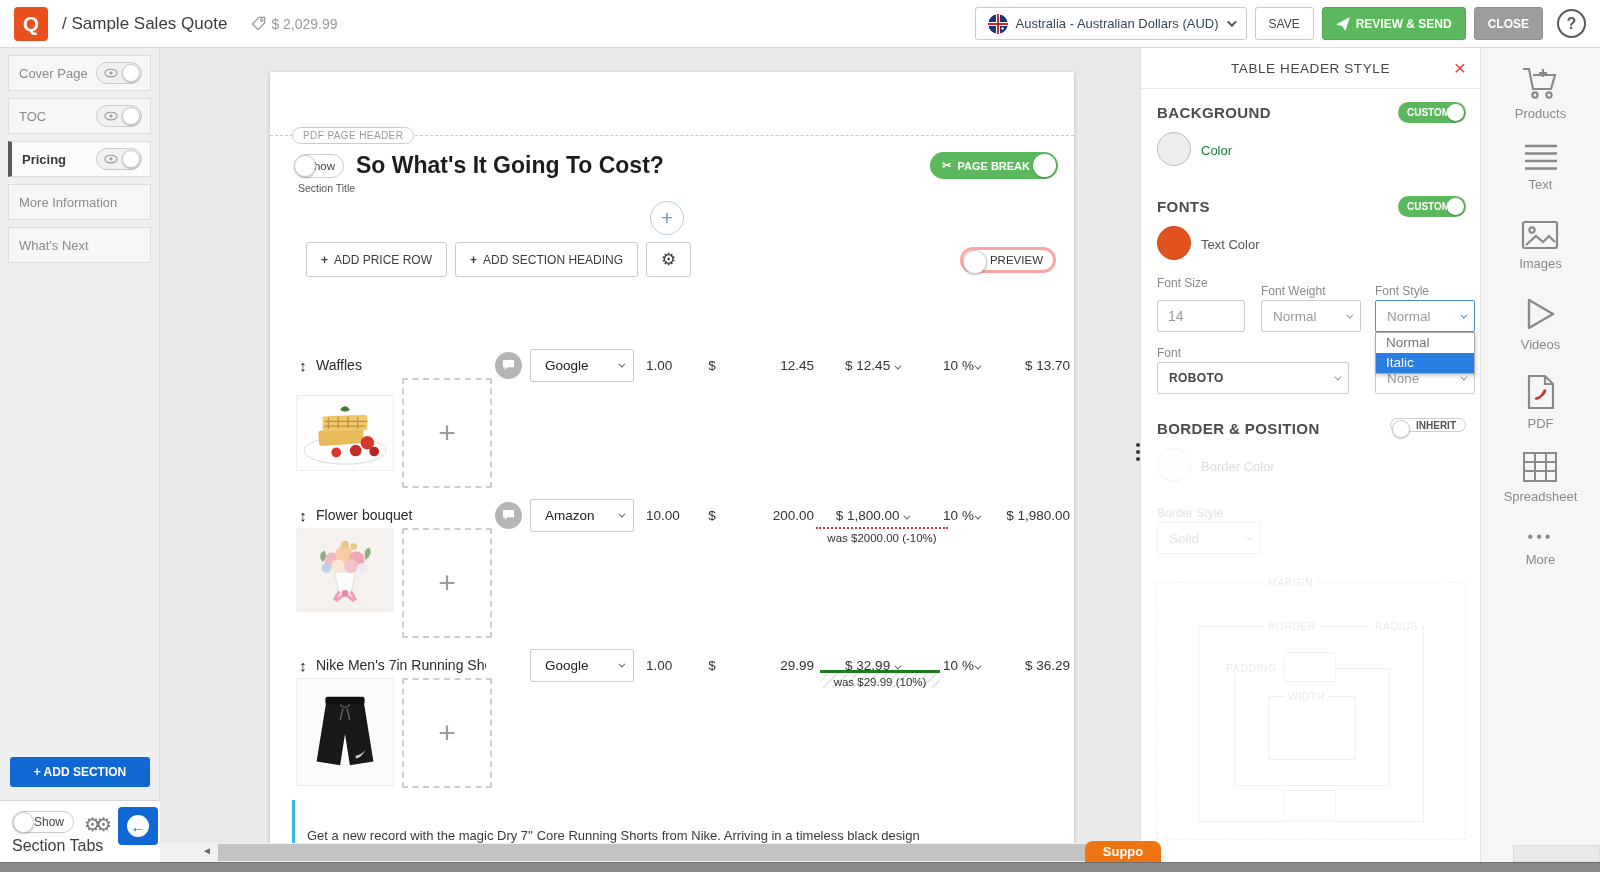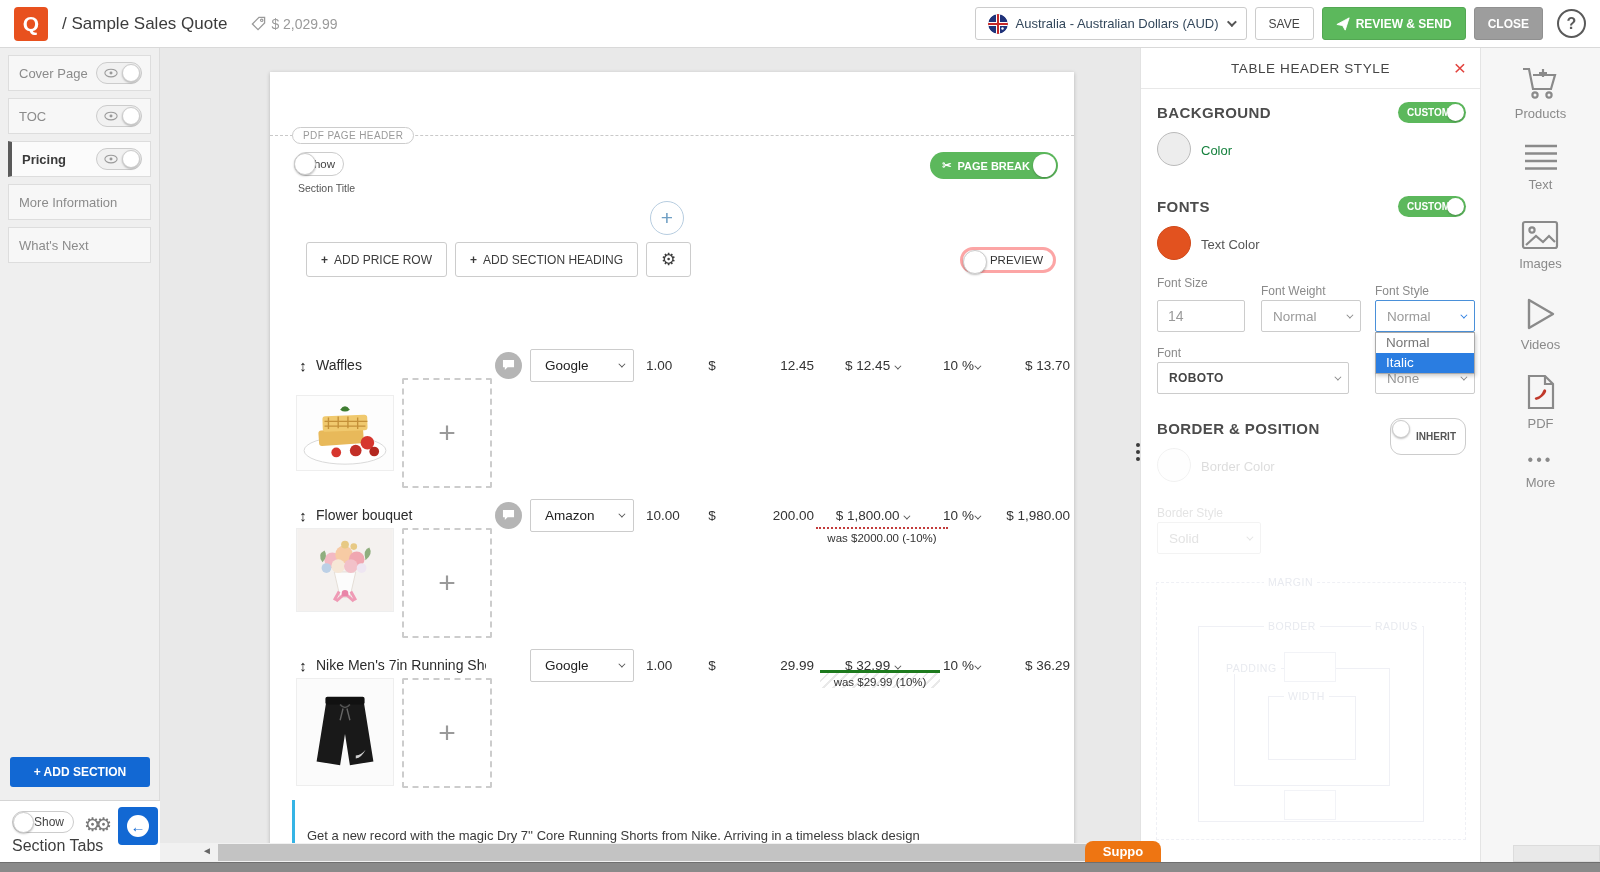--- a/index.html
+++ b/index.html
@@ -86,21 +86,21 @@
   .descblock p { position:absolute; left:12px; top:28px; font-size:13px; color:#3a3a3a; white-space:nowrap; }
 
   
   .panel { position:absolute; top:48px; left:1140px; width:340px; height:814px; background:#fff; border-left:1px solid #e2e2e2; }
   .panel-title { position:absolute; top:13px; left:0; width:100%; text-align:center; font-size:13.5px; letter-spacing:.6px; color:#454545; }
   .panel-x { position:absolute; top:9px; right:14px; color:#e2413c; font-size:21px; cursor:pointer; line-height:1; }
   .panel-hr { position:absolute; top:40px; left:0; width:100%; border-top:1px solid #e8e8e8; }
   .p-head { position:absolute; left:16px; font-size:15px; font-weight:bold; letter-spacing:.4px; color:#4c4c4c; }
   .tg-green { position:absolute; right:14px; width:68px; height:21px; background:#5cb85c; border-radius:11px; color:#fff; font-size:10px; font-weight:bold; display:flex; align-items:center; padding-left:9px; }
   .tg-green .knob { position:absolute; right:2px; top:2px; width:17px; height:17px; border:none; }
-  .tg-white { position:absolute; right:14px; width:76px; height:37px; background:#fff; border:1px solid #ccc; border-radius:11px; color:#555; font-size:10px; font-weight:bold; display:flex; align-items:center; justify-content:flex-end; padding-right:9px; }
+  .tg-white { position:absolute; right:14px; width:76px; height:14px; background:#fff; border:1px solid #ccc; border-radius:11px; color:#555; font-size:10px; font-weight:bold; display:flex; align-items:center; justify-content:flex-end; padding-right:9px; }
   .tg-white .knob { position:absolute; left:1px; top:1px; width:18px; height:18px; }
   .swatch { position:absolute; left:16px; width:34px; height:34px; border-radius:50%; border:1px solid #bbb; }
   .swlabel { position:absolute; left:60px; font-size:13px; color:#15803d; }
   .flabel { position:absolute; font-size:12px; color:#8a8a8a; }
   .finput { position:absolute; height:32px; border:1px solid #ccc; border-radius:2px; background:#fff; font-size:14px; color:#9a9a9a; padding:0 10px; font-family:inherit; }
   .fselp { position:absolute; height:32px; border:1px solid #ccc; border-radius:2px; background:#fff; display:flex; align-items:center; justify-content:space-between; padding:0 9px 0 11px; font-size:13.5px; color:#9a9a9a; cursor:pointer; }
   .fselp.focused { border:1px solid #4a90d9; }
   .droplist { position:absolute; left:234px; top:284px; width:100px; background:#fff; border:1px solid #aaa; box-shadow:1px 2px 4px rgba(0,0,0,.2); z-index:5; }
   .droplist div { height:20px; line-height:20px; padding-left:10px; font-size:13.5px; color:#777; cursor:pointer; }
   .droplist div.sel { background:#2a7de1; color:#fff; }
@@ -226,20 +226,21 @@
   <main class="canvas">
     <section class="page">
       <div class="pdfline"></div>
       <div class="pdfpill">PDF PAGE HEADER</div>
 
       <div class="titlerow">
         <span class="minipill">
             <span class="knob"></span>
             <span>Show</span>
           </span>
+        <h1 class="sectitle">So What's It Going To Cost?</h1>
       </div>
       <div class="seccaption">Section Title</div>
       <div class="pagebreak">
         <span>✂</span>
         <span>PAGE BREAK</span>
         <span class="knob"></span>
       </div>
 
       <div class="pluscirc">+</div>
 
@@ -510,20 +511,29 @@
       <svg width="30" height="36" viewBox="0 0 30 36">
           <g fill="none" stroke="#8a8a8a" stroke-width="2.2">
             <path d="M3 2 h16 l8 8 v24 h-24 z"></path>
             <path d="M19 2 v8 h8"></path>
           </g>
           <path d="M10 26 q-3 -2 1 -3 q4 -1 6 -6 q1 -3 3 -1 q1 2 -3 6 q-3 3 -7 4 Z" fill="#c0392b"></path>
         </svg>
       <span>PDF</span>
     </div>
     <div class="tool">
+      <svg width="36" height="32" viewBox="0 0 36 32">
+          <g fill="none" stroke="#8a8a8a" stroke-width="2">
+            <rect x="2" y="2" width="32" height="28"></rect>
+            <path d="M2 11 h32 M2 20 h32 M13 2 v28 M24 2 v28"></path>
+          </g>
+        </svg>
+      <span>Spreadsheet</span>
+    </div>
+    <div class="tool">
       <span style="font-size:16px; letter-spacing:3px; color:#8a8a8a">•••</span>
       <span>More</span>
     </div>
   </aside>
 
   <div class="hscroll">
     <span class="arr">◄</span>
     <div class="thumb"></div>
   </div>
   <button class="supportbtn">Suppo</button>

